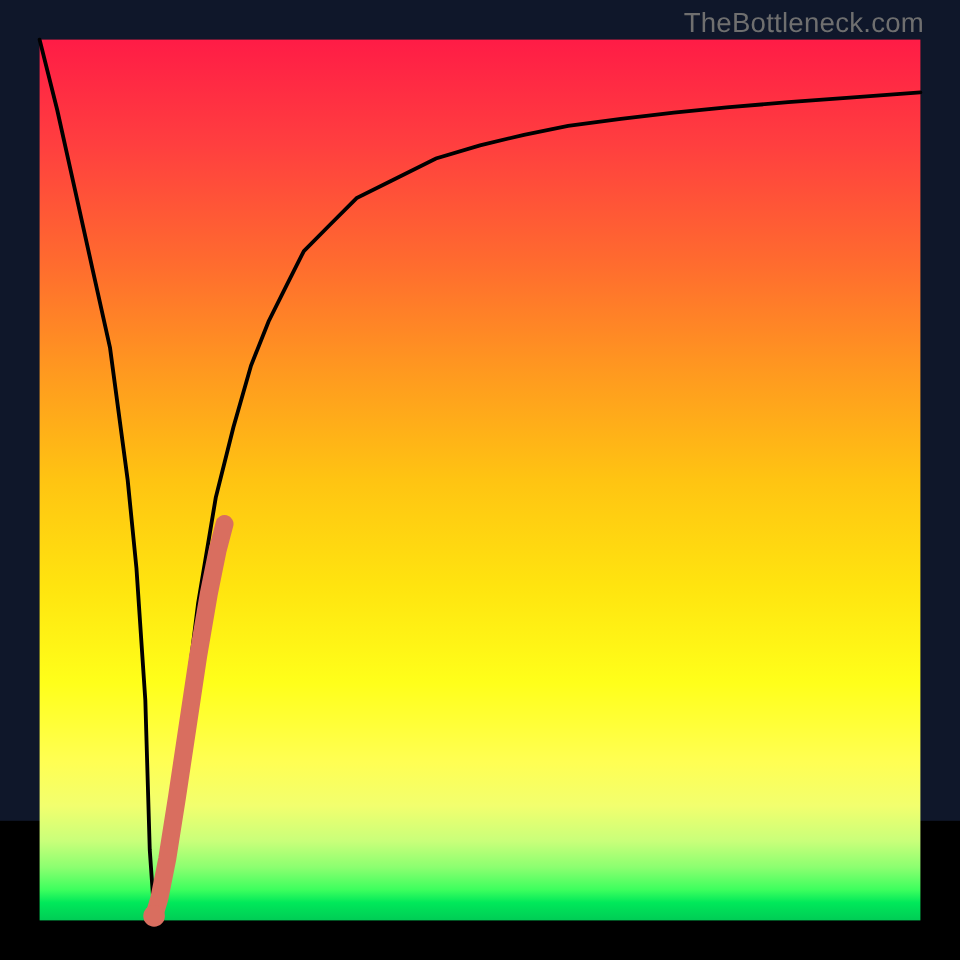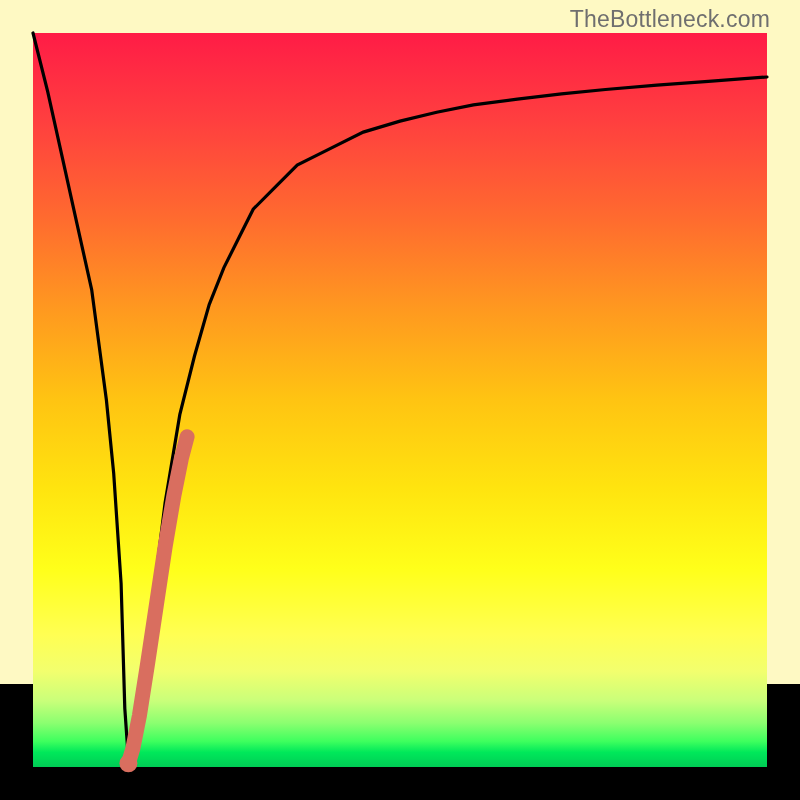--- a/index.html
+++ b/index.html
@@ -8,21 +8,21 @@
     width: 800px;
     height: 800px;
     background: #000;
     overflow: hidden;
     font-family: Arial, Helvetica, sans-serif;
   }
   .frame {
     position: relative;
     width: 800px;
     height: 684px;
-    background: #fef9c3;
+    background: #0f172a;
   }
   .plot-area {
     position: absolute;
     left: 33px;
     top: 33px;
     width: 734px;
     height: 734px;
     background: linear-gradient(to bottom,
       #ff1c46 0%,
       #ff3f3f 12%,

